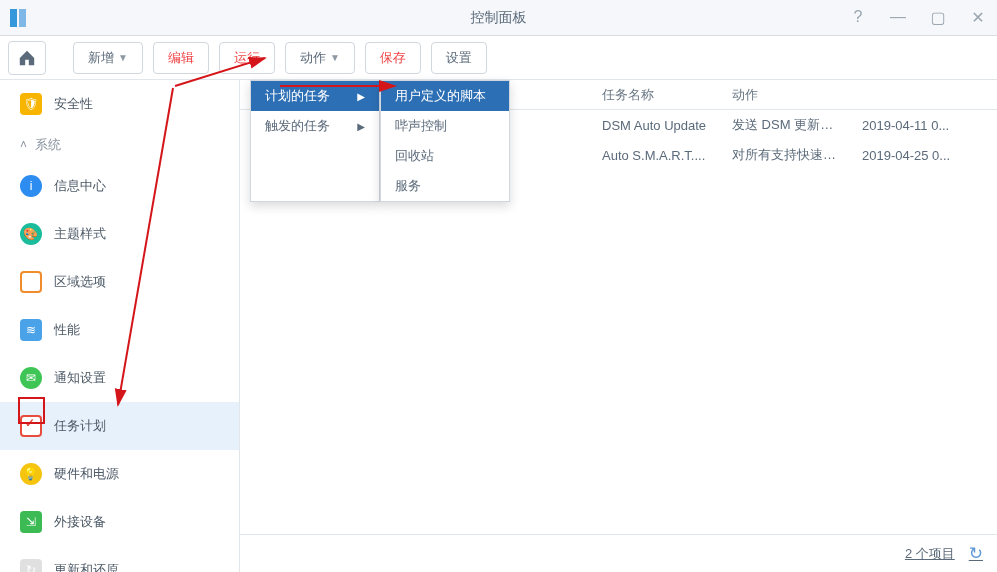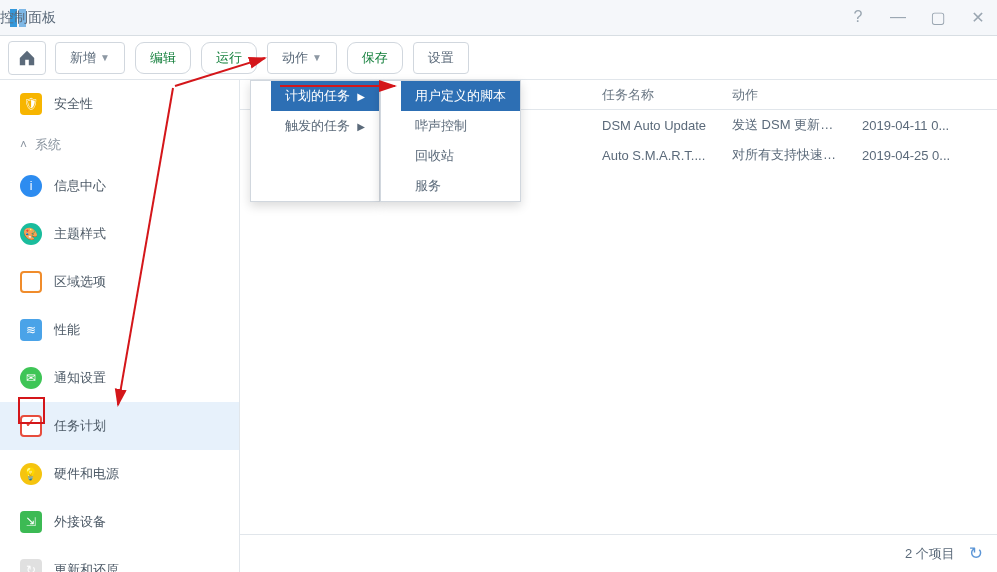--- a/index.html
+++ b/index.html
@@ -1,34 +1,34 @@
 <!DOCTYPE html>
 <html><head>
 <meta charset="utf-8">
 <style>
 * { box-sizing: border-box; margin: 0; padding: 0; font-family: "Microsoft YaHei", Arial, sans-serif; font-size: 13px; }
 body { width: 997px; height: 572px; background: #fff; position: relative; overflow: hidden; }
 
 
 .titlebar { height: 36px; background: #f5f7fa; display: flex; align-items: center; position: relative; border-bottom: 1px solid #d8dee3; }
 .titlebar .app-icon { width: 18px; height: 18px; margin-left: 10px; display: inline-block; }
-.titlebar .title { position: absolute; left: 0; right: 0; color: #5b6a7a; font-size: 14px; }
+.titlebar .title { position: absolute; left: 0; right: 0; text-align: center; color: #5b6a7a; font-size: 14px; }
 .titlebar .win-btns { position: absolute; right: 4px; display: flex; gap: 10px; color: #9aa6b1; }
 .titlebar .win-btns span { width: 30px; text-align: center; cursor: pointer; font-size: 16px; }
 
 
 .headerbar { height: 44px; display: flex; align-items: center; padding: 0 8px; gap: 8px; border-bottom: 1px solid #e1e6eb; }
 .home-btn { width: 38px; height: 34px; border: 1px solid #d1d7de; border-radius: 4px; display:flex; align-items:center; justify-content:center; color:#5b6a7a; background:#fff; cursor:pointer;}
 .search-box { flex: 0 0 175px; height: 34px; border: 1px solid #d1d7de; border-radius: 4px; display:flex; align-items:center; padding:0 8px; gap:6px; color:#a3acb5;}
 .search-box input { border:none; outline:none; width:100%; background:transparent; color:#5b6a7a;}
 .search-box input::placeholder { color:#a3acb5; }
 
-.toolbar-right { margin-left: 1px; display:flex; gap:10px; align-items:center; }
+.toolbar-right { margin-left: 19px; display:flex; gap:10px; align-items:center; }
 .tbtn { height: 32px; padding: 0 14px; border:1px solid #d1d7de; border-radius:4px; background:#fff; color:#5b6a7a; display:flex; align-items:center; gap:4px; cursor:pointer; }
-.tbtn.disabled { color:#15803d;border-radius:9px; }
+.tbtn.disabled { color:#ef4444; }
 .tbtn .caret { font-size:10px; color:#8d98a3; }
 
 
 .main { display:flex; height: calc(100% - 80px); }
 .sidebar { width: 240px; border-right:1px solid #e1e6eb; padding-top:4px; overflow:hidden; }
 .content { flex:1; position:relative; display:flex; flex-direction:column; }
 
 
 .cat-header { display:flex; align-items:center; gap:8px; padding: 12px 20px 8px 20px; color:#8b95a0; font-size:13px; }
 .cat-header .chev { font-size:12px; color:#8b95a0; }
@@ -59,28 +59,28 @@
 .col-tsk { width:130px; }
 .col-act { width:130px; }
 .col-time{ flex:1; }
 .trow { height:30px; display:flex; align-items:center; color:#5b6a7a; }
 .chk { display:inline-block; width:16px; height:16px; border:1px solid #c7ced5; border-radius:2px; position:relative;}
 .chk.checked { background:#2d8cf0; border-color:#2d8cf0; }
 .chk.checked::after { content:"✓"; color:#fff; position:absolute; left:2px; top:-2px; font-size:12px; font-weight:bold;}
 
 
 .submenu-container { position:absolute; left:10px; top:0px; display:flex; z-index:10; }
-.menu { background:#fff; border:1px solid #d1d7de; box-shadow:0 4px 10px rgba(0,0,0,.15); min-width:130px;padding-left:20px; }
+.menu { background:#fff; border:1px solid #d1d7de; box-shadow:0 4px 10px rgba(0,0,0,.15); min-width:130px; }
 .menu-item { height:30px; display:flex; align-items:center; justify-content:space-between; padding:0 14px; color:#5b6a7a; cursor:pointer; }
 .menu-item.selected { background:#2d6fb4; color:#fff; }
 .menu-item .sub-caret { font-size:10px; }
 .menu.sub { margin-left:0; }
 
 
-.footer { height:38px; border-top:1px solid #e1e6eb; display:flex; align-items:center; justify-content:flex-end; padding:0 14px; gap:14px; color:#5b6a7a;}
+.footer { height:38px; border-top:1px solid #e1e6eb; display:flex; align-items:center; justify-content:flex-end; padding:0 14px; gap:14px; color:#5b6a7a;text-decoration:underline;}
 .footer .reload { cursor:pointer; font-size:17px; color:#5b95d6; }
 
 
 svg.arrows { position:absolute; inset:0; z-index:100; pointer-events:none; }
 
 .sort-caret { font-size:9px; margin-left:4px; color:#6b7885;}
 </style>
 </head>
 <body>
 

